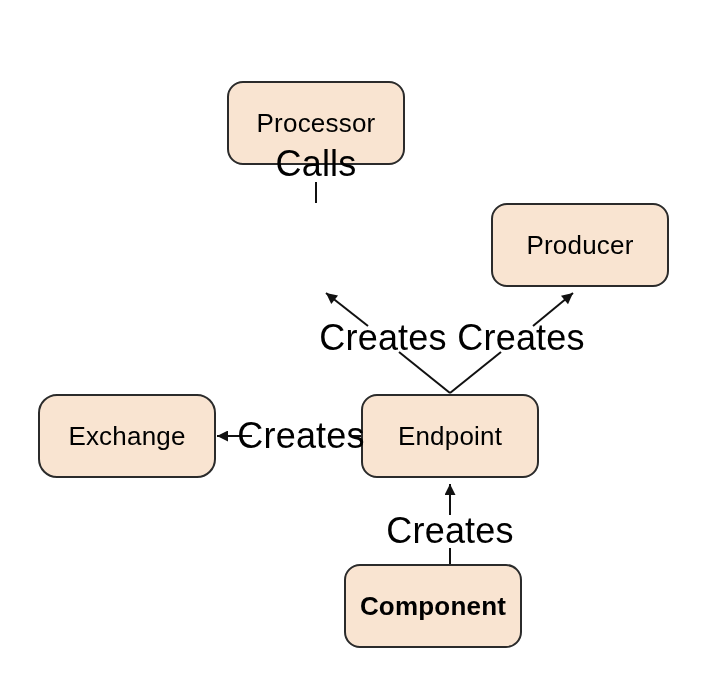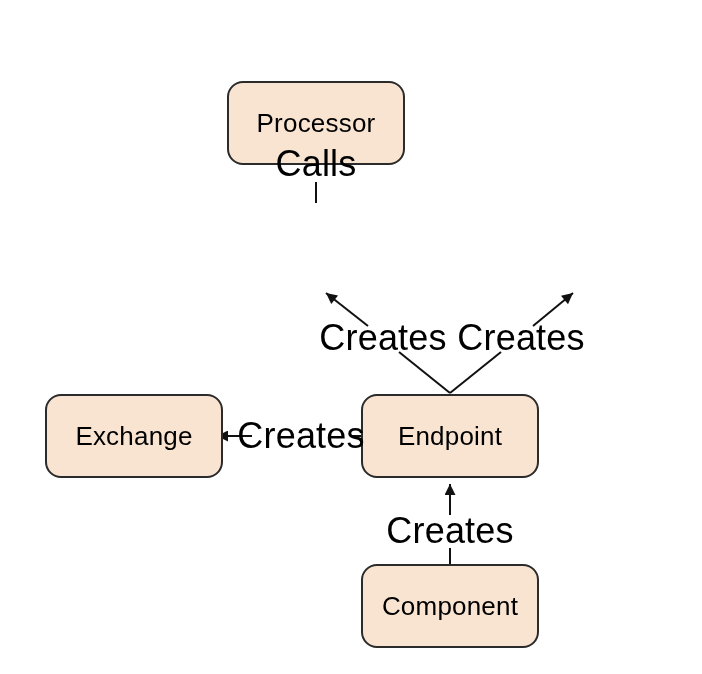--- a/index.html
+++ b/index.html
@@ -45,23 +45,23 @@
     position: absolute;
     transform: translate(-50%, -50%);
     font-size: 36px;
     color: #000000;
     white-space: nowrap;
     letter-spacing: 0.2px;
   }
   .node-processor  { left: 227px; top: 33px; margin-top: 48px;  }
   .node-consumer   { left: 227px; top: 203px; }
   .node-producer   { left: 491px; top: 203px; }
-  .node-exchange   { left: 45px;  top: 394px; }
+  .node-exchange   { left: 38px;  top: 394px; border-radius: 19px; }
   .node-endpoint   { left: 361px; top: 394px; }
-  .node-component  { left: 361px; top: 564px; }
+  .node-component  { left: 344px; top: 564px; font-weight: bold; }
 
   .label-calls            { left: 316px; top: 164px; }
   .label-creates-consumer { left: 383px; top: 338px; }
   .label-creates-producer { left: 521px; top: 338px; }
   .label-creates-exchange { left: 301px; top: 436px; }
   .label-creates-component{ left: 450px; top: 531px; }
 </style>
 </head>
 <body>
 
@@ -96,20 +96,21 @@
 
     <g>
       <line x1="450" y1="564" x2="450" y2="548"></line>
       <line x1="450" y1="515" x2="450" y2="484" marker-end="url(#arrowhead)"></line>
     </g>
   </svg>
 
   <div class="node node-processor">Processor</div>
 
 
+  <div class="node node-producer">Producer</div>
 
   <div class="node node-exchange">Exchange</div>
 
   <div class="node node-endpoint">Endpoint</div>
 
   <div class="node node-component">Component</div>
 
   <div class="edge-label label-calls">Calls</div>
 
   <div class="edge-label label-creates-consumer">Creates</div>

